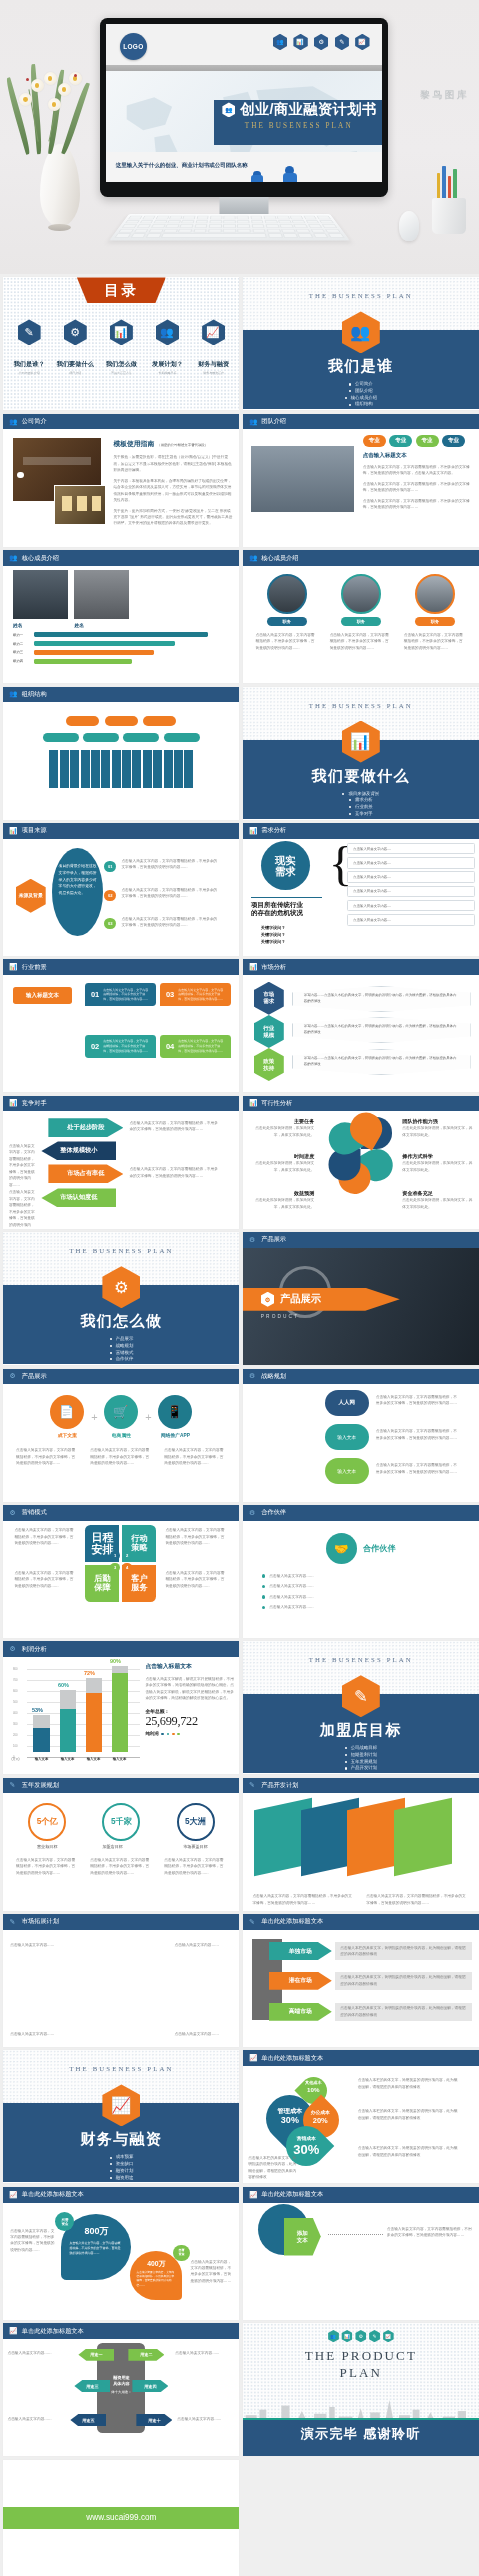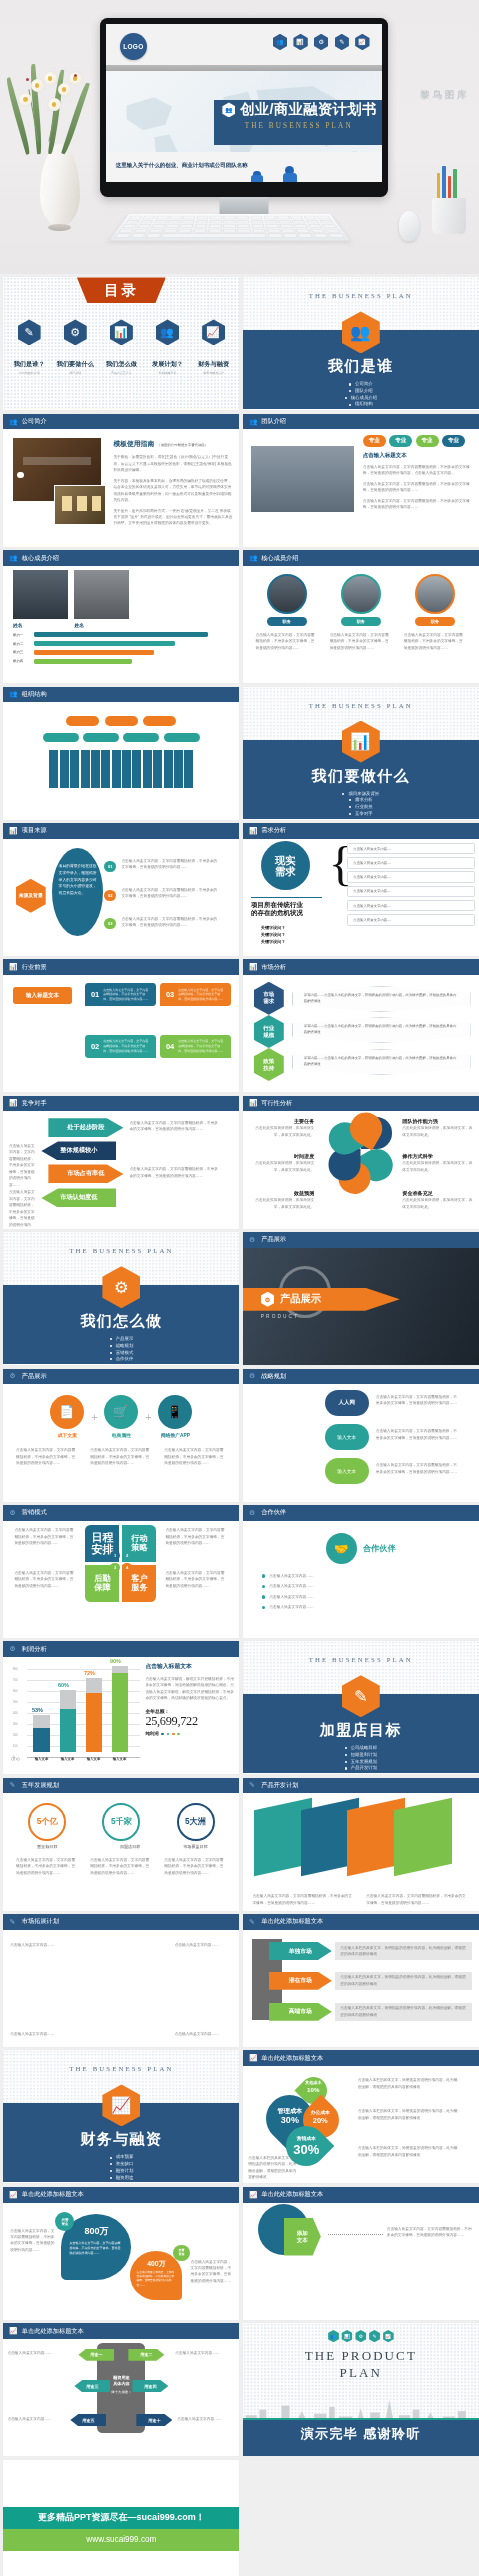--- a/index.html
+++ b/index.html
@@ -891,21 +891,21 @@
       <div class="sb-head">
           <div class="sb-ic">✎</div>
         <div class="sb-title">五年发展规划</div>
         </div>
       <div class="sbody">
         <div style="display:flex;justify-content:space-around;margin-top:4.1px;">
           <div style="text-align:center;">
             <div style="width:38px;height:38px;border-radius:50%;border:2.1px solid #ef7b21;display:flex;align-items:center;justify-content:center;font-size:8.2px;font-weight:bold;color:#ef7b21;">5个亿</div>
             <div style="font-size:4.1px;color:#555;margin-top:2.7px;">营业额目标</div>
           </div>
-          <div style="text-align:right;">
+          <div style="text-align:left;">
             <div style="width:38px;height:38px;border-radius:50%;border:2.1px solid #2aa198;display:flex;align-items:center;justify-content:center;font-size:8.2px;font-weight:bold;color:#2aa198;">5千家</div>
             <div style="font-size:4.1px;color:#555;margin-top:2.7px;">加盟店目标</div>
           </div>
           <div style="text-align:center;">
             <div style="width:38px;height:38px;border-radius:50%;border:2.1px solid #1f4e79;display:flex;align-items:center;justify-content:center;font-size:8.2px;font-weight:bold;color:#1f4e79;">5大洲</div>
             <div style="font-size:4.1px;color:#555;margin-top:2.7px;">市场覆盖目标</div>
           </div>
         </div>
         <div style="display:flex;justify-content:space-around;margin-top:8.2px;">
           <p class="ph" style="width:28%;">点击输入简要文字内容，文字内容需概括精炼，不用多余的文字修饰，言简意赅的说明分项内容……</p>
@@ -1109,20 +1109,19 @@
         </g>
       </svg>
       <div class="end-band">
         <div style="color:#fff;font-size:13px;font-weight:bold;letter-spacing:1.4px;">演示完毕 感谢聆听</div>
 
       </div>
     </div>
 
     <div class="slide">
       <div style="position:absolute;left:0;right:0;top:47px;">
-        <div class="promo1">更多精品PPT资源尽在—sucai999.com！</div>
         <div class="promo2">www.sucai999.com</div>
       </div>
     </div>
 
   </div>
 </div>
 
 
 </body></html>

